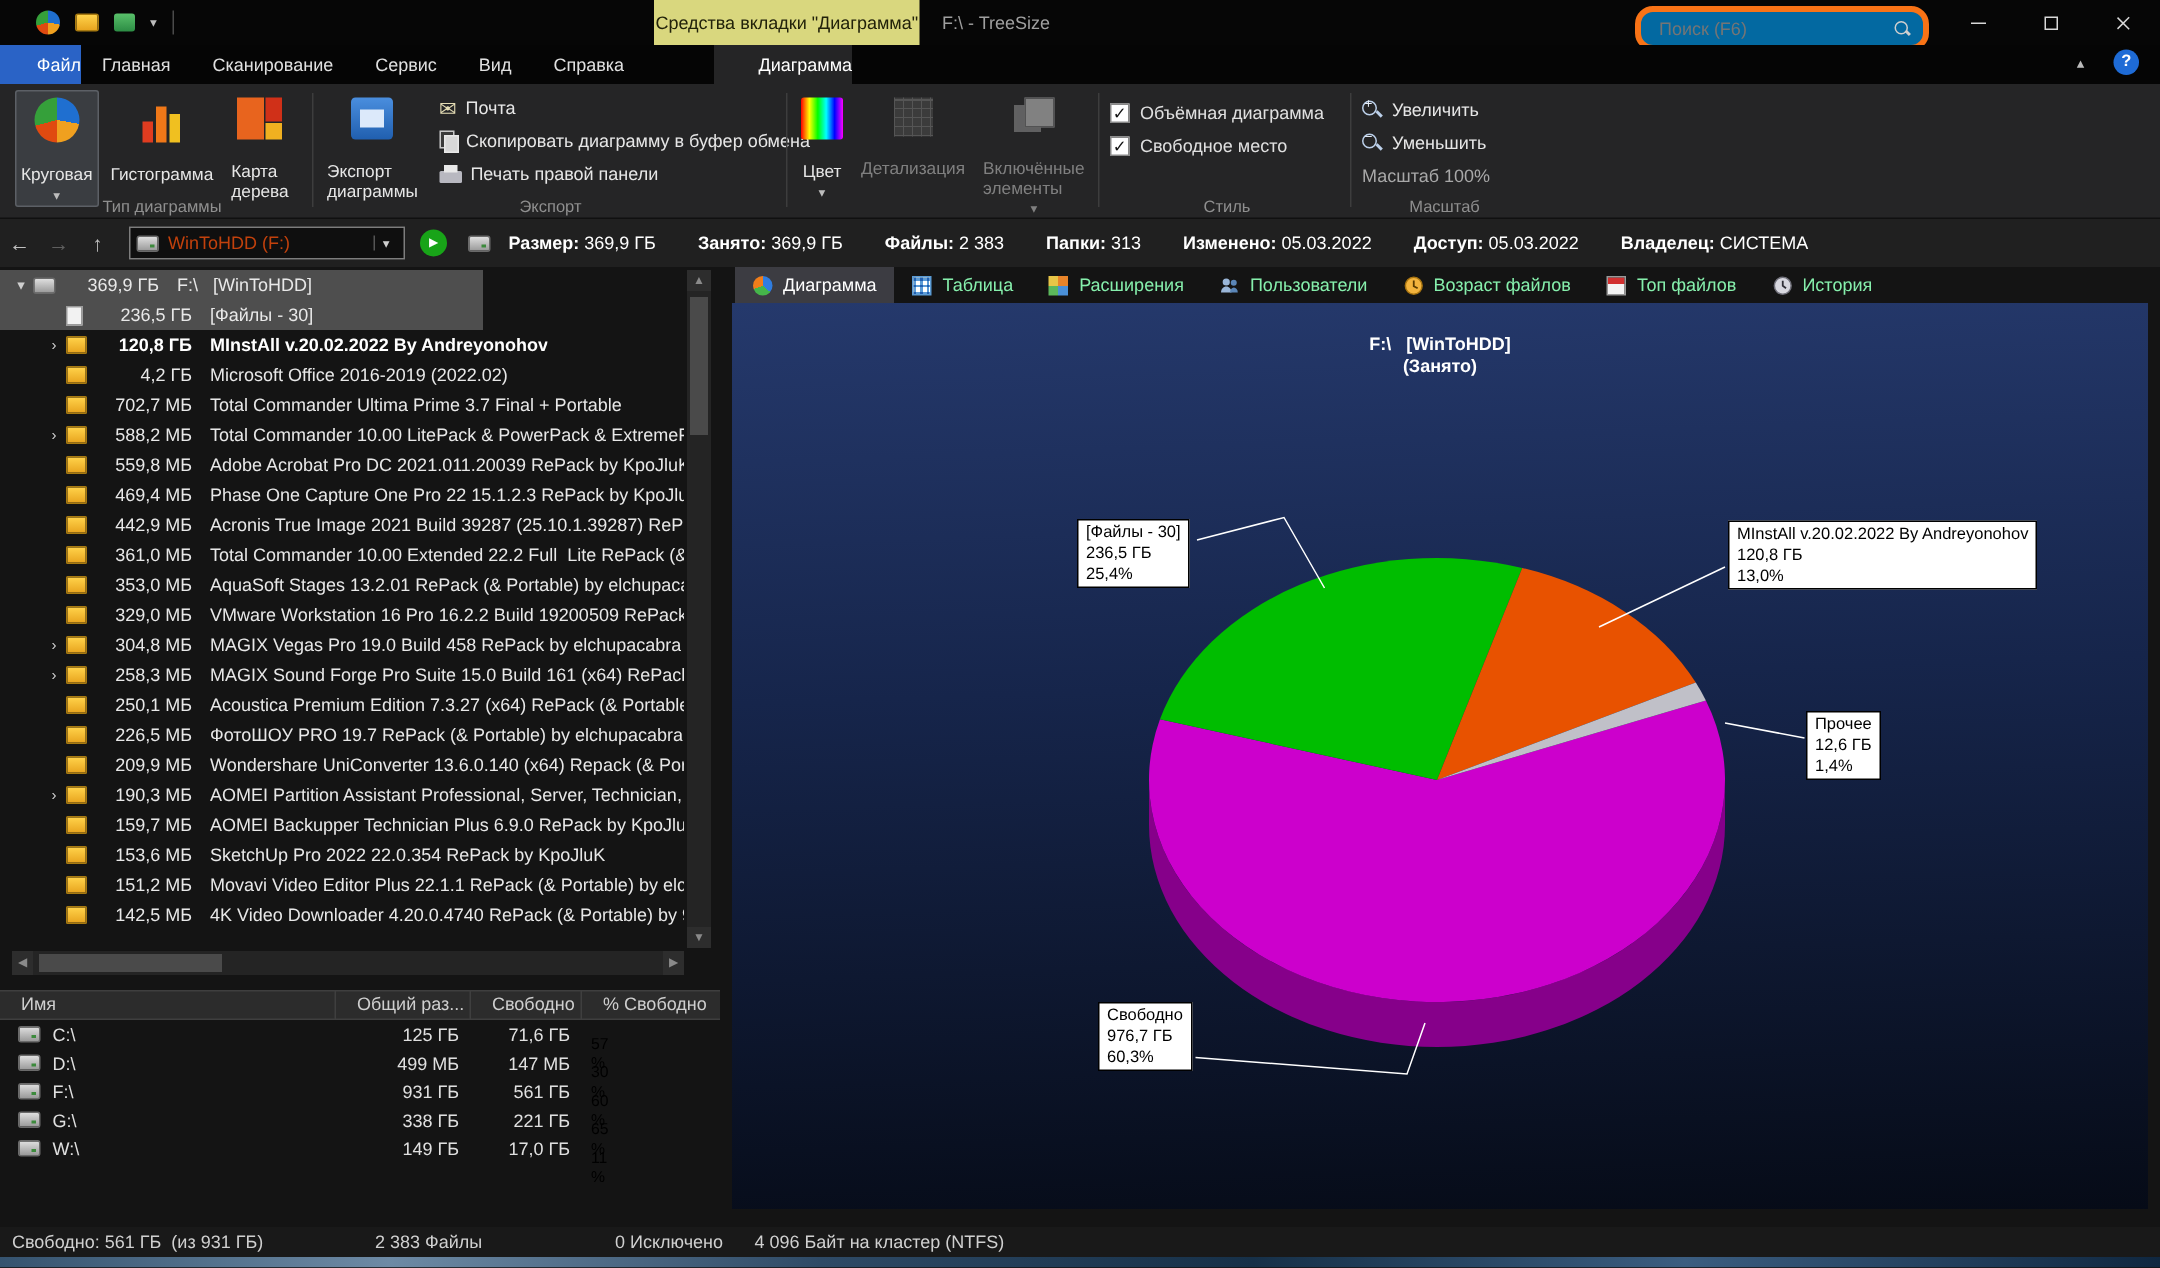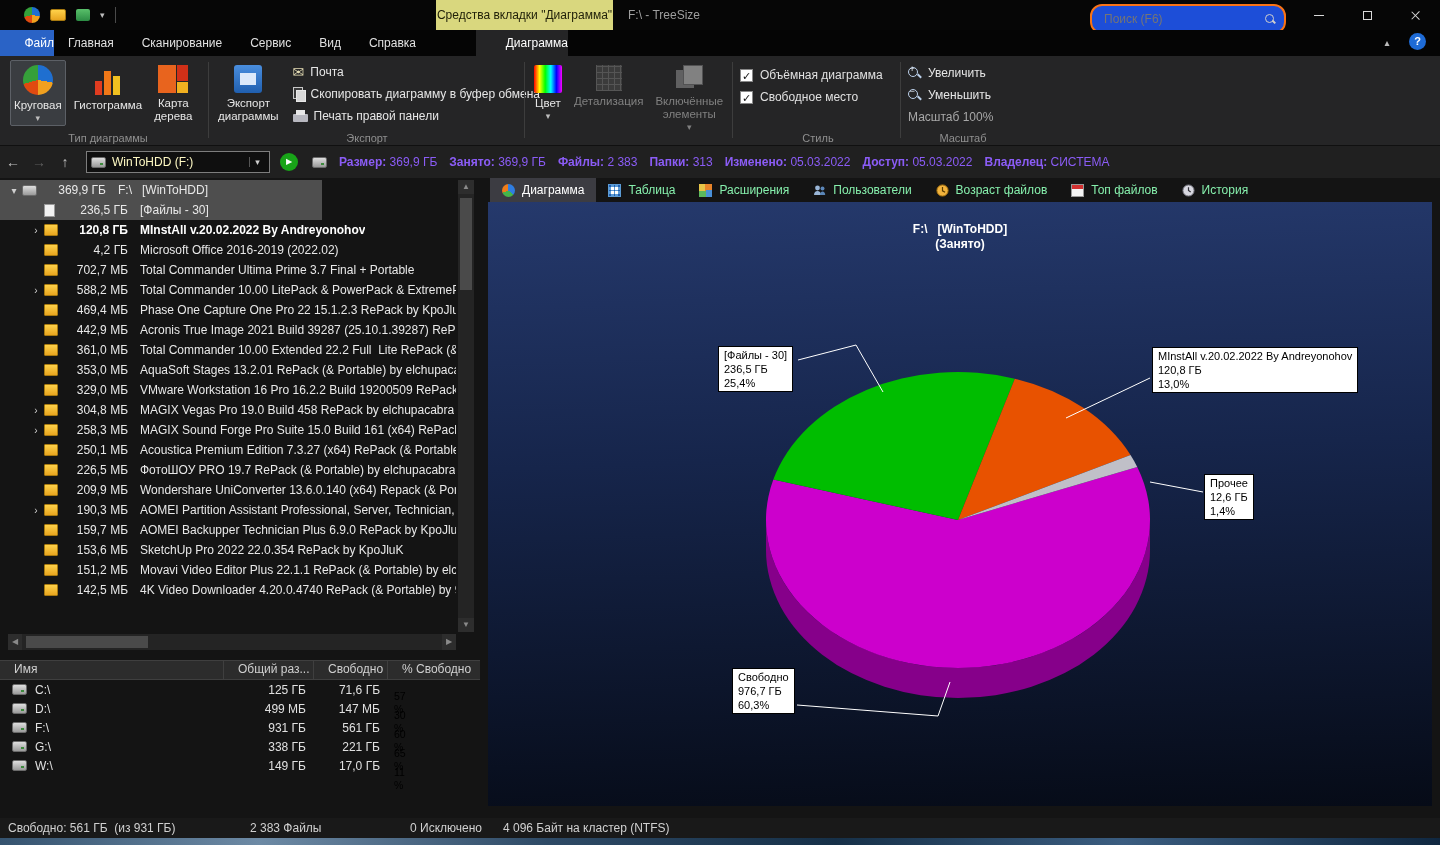--- a/index.html
+++ b/index.html
@@ -12,22 +12,22 @@
   .qat { position:absolute; top:7px; display:flex; align-items:center; gap:10px; left:24px; }
   .app-pie { width:16px; height:16px; border-radius:50%;
     background:conic-gradient(#1f6fd0 0 100deg,#f0a01f 100deg 180deg,#e04a10 180deg 255deg,#35a03a 255deg 360deg); }
   .qat-folder { width:16px; height:12px; background:linear-gradient(#ffd24a,#e8a51f); border:1px solid #a87a10; border-radius:2px; }
   .qat-chart { width:14px; height:12px; background:linear-gradient(#59c06a,#2c8c44); border-radius:2px; }
   .caret { color:#bdbdbd; font-size:9px; }
   .tb-sep { width:1px; height:16px; background:#4a4a4a; }
   #ctx-header { position:absolute; left:436px; top:0; width:177px; height:30px; background:#d9d77e;
     color:#22220a; text-align:center; line-height:30px; font-size:12px; }
   #win-title { position:absolute; left:628px; top:0; line-height:30px; color:#9f9f9f; }
-  #search-box { position:absolute; left:1090px; top:4px; width:196px; height:30px; border:2px solid #f97316;
-    border-radius:12px; display:flex; align-items:center; padding:0 8px 0 12px; background:#1d4ed8; }
+  #search-box { position:absolute; left:1090px; top:4px; width:196px; height:30px; border:4px solid #f97316;
+    border-radius:12px; display:flex; align-items:center; padding:0 8px 0 12px; background:#0369a1; }
   #search-box input { flex:1; background:transparent; border:none; outline:none; color:#cfcfcf;
     font-family:"Liberation Sans", sans-serif; font-size:12px; }
   .mag { width:11px; height:11px; position:relative; }
   .mag::before { content:""; position:absolute; left:0; top:0; width:7px; height:7px; border:1.6px solid #cfcfcf; border-radius:50%; }
   .mag::after { content:""; position:absolute; left:7px; top:7px; width:4px; height:1.6px; background:#cfcfcf; transform:rotate(45deg); }
   .win-btn { position:absolute; top:0; height:30px; width:46px; display:flex; align-items:center; justify-content:center; }
   .glyph-min { width:10px; height:1px; background:#d8d8d8; }
   .glyph-max { width:9px; height:9px; border:1px solid #d8d8d8; }
   .glyph-close { position:relative; width:11px; height:11px; }
   .glyph-close::before,.glyph-close::after { content:""; position:absolute; left:5px; top:0; width:1.4px; height:11px; background:#d8d8d8; }
@@ -44,21 +44,21 @@
     color:#fff; font-weight:bold; font-size:11px; text-align:center; line-height:17px; }
 
   
   #ribbon { position:absolute; top:56px; left:0; width:1440px; height:90px; background:#252526; border-bottom:1px solid #101010; }
   .rsep { position:absolute; top:6px; width:1px; height:76px; background:#3d3d3d; }
   .grp { position:absolute; top:0; height:90px; }
   .grp-label { position:absolute; bottom:2px; left:0; right:0; text-align:center; color:#8f8f8f; font-size:11px; }
   .big-row { display:flex; gap:4px; padding-top:4px; }
   .rb-big { display:flex; flex-direction:column; align-items:center; padding:4px 3px 2px; border:1px solid transparent; border-radius:2px; }
   .rb-big.sel { background:#3a3d41; border-color:#5c6066; }
-  .rb-big .lbl { font-size:11.5px; color:#e6e6e6; text-align:center; line-height:13px; margin-top:4px; white-space:pre-line; }
+  .rb-big .lbl { font-size:11.5px; color:#e6e6e6; text-align:left; line-height:13px; margin-top:16px; white-space:pre-line; }
   .rb-big .caret { margin-top:1px; }
   .rb-big.disabled .lbl { color:#808080; }
   .ic-pie-big { width:30px; height:30px; border-radius:50%;
     background:conic-gradient(#1f6fd0 0 100deg,#f0a01f 100deg 180deg,#e04a10 180deg 255deg,#35a03a 255deg 360deg); }
   .ic-hist { width:30px; height:30px; display:flex; align-items:flex-end; gap:2px; justify-content:center; }
   .ic-hist i { display:block; width:7px; } .ic-hist i:nth-child(1){height:14px;background:#e03c20;} .ic-hist i:nth-child(2){height:24px;background:#f07818;} .ic-hist i:nth-child(3){height:19px;background:#f0c020;}
   .ic-treemap { width:30px; height:28px; background:
     linear-gradient(#e8641e,#e8641e) 0 0/18px 28px no-repeat,
     linear-gradient(#d03018,#d03018) 19px 0/11px 16px no-repeat,
     linear-gradient(#f0b020,#f0b020) 19px 17px/11px 11px no-repeat; }
@@ -89,28 +89,28 @@
   .ic-zoom::before { content:""; position:absolute; left:0; top:0; width:8px; height:8px; border:1.6px solid #bcd0ea; border-radius:50%; }
   .ic-zoom::after { content:""; position:absolute; left:8.5px; top:8.5px; width:5px; height:1.8px; background:#bcd0ea; transform:rotate(45deg); }
   .ic-zoom i { position:absolute; left:1.6px; top:-2.2px; font-style:normal; font-size:9px; color:#e8f0fa; }
 
   
   #toolbar { position:absolute; top:146px; left:0; width:1440px; height:32px; background:#202020; display:flex; align-items:center; }
   .navarr { width:26px; text-align:center; color:#c0c0c0; font-size:14px; }
   .navarr.dim { color:#5f5f5f; }
   #combo { margin-left:8px; width:184px; height:22px; border:1px solid #7d7d7d; background:#0f0f0f;
     display:flex; align-items:center; padding:0 4px; gap:6px; }
-  #combo .txt { flex:1; color:#fef9c3; }
+  #combo .txt { flex:1; color:#c2410c; }
   #combo .dd { width:16px; text-align:center; color:#cfcfcf; font-size:9px; border-left:1px solid #555; }
   #play-btn { margin-left:10px; width:18px; height:18px; border-radius:50%; background:#18a418; color:#fff;
     font-size:8px; text-align:center; line-height:18px; }
   .drive-ic { width:15px; height:11px; background:linear-gradient(#dedede,#9a9a9a); border:1px solid #6a6a6a; border-radius:2px; position:relative; }
   .drive-ic::after { content:""; position:absolute; right:2px; bottom:2px; width:3px; height:2px; background:#3c8a3c; }
   #toolbar .drive-ic { margin-left:14px; }
-  #stats-box { display:flex; gap:12px; margin-left:12px; color:#8b5cf6; white-space:nowrap; }
+  #stats-box { display:flex; gap:28px; margin-left:12px; color:#ffffff; white-space:nowrap; }
   #stats-box b { font-weight:bold; }
 
   
   #left-pane { position:absolute; top:178px; left:0; width:480px; height:640px; background:#141414; }
   #tree { position:absolute; top:2px; left:0; width:456px; height:452px; overflow:hidden; }
   .tree-row { height:20px; display:flex; align-items:center; white-space:nowrap; padding-left:28px; }
   .tree-row.root { padding-left:6px; }
   .tree-row.sel { background:linear-gradient(to right,#4e4e4e 0,#4e4e4e 322px,transparent 322px); }
   .tree-row.bold .t-name, .tree-row.bold .t-size { font-weight:bold; color:#fff; }
   .chev { width:16px; text-align:center; color:#cfcfcf; font-size:10px; flex:none; }
@@ -382,20 +382,28 @@
           <span class="t-size">702,7 МБ</span>
           <span class="t-name">Total Commander Ultima Prime 3.7 Final + Portable</span>
         </div>
         <div class="tree-row">
           <span class="chev">›</span>
           <span class="t-ic">
             <span class="ic-folder"></span>
           </span>
           <span class="t-size">588,2 МБ</span>
           <span class="t-name">Total Commander 10.00 LitePack &amp; PowerPack &amp; ExtremePack</span>
+        </div>
+        <div class="tree-row">
+          <span class="chev"></span>
+          <span class="t-ic">
+            <span class="ic-folder"></span>
+          </span>
+          <span class="t-size">559,8 МБ</span>
+          <span class="t-name">Adobe Acrobat Pro DC 2021.011.20039 RePack by KpoJluK</span>
         </div>
         <div class="tree-row">
           <span class="chev"></span>
           <span class="t-ic">
             <span class="ic-folder"></span>
           </span>
           <span class="t-size">469,4 МБ</span>
           <span class="t-name">Phase One Capture One Pro 22 15.1.2.3 RePack by KpoJluK</span>
         </div>
         <div class="tree-row">

